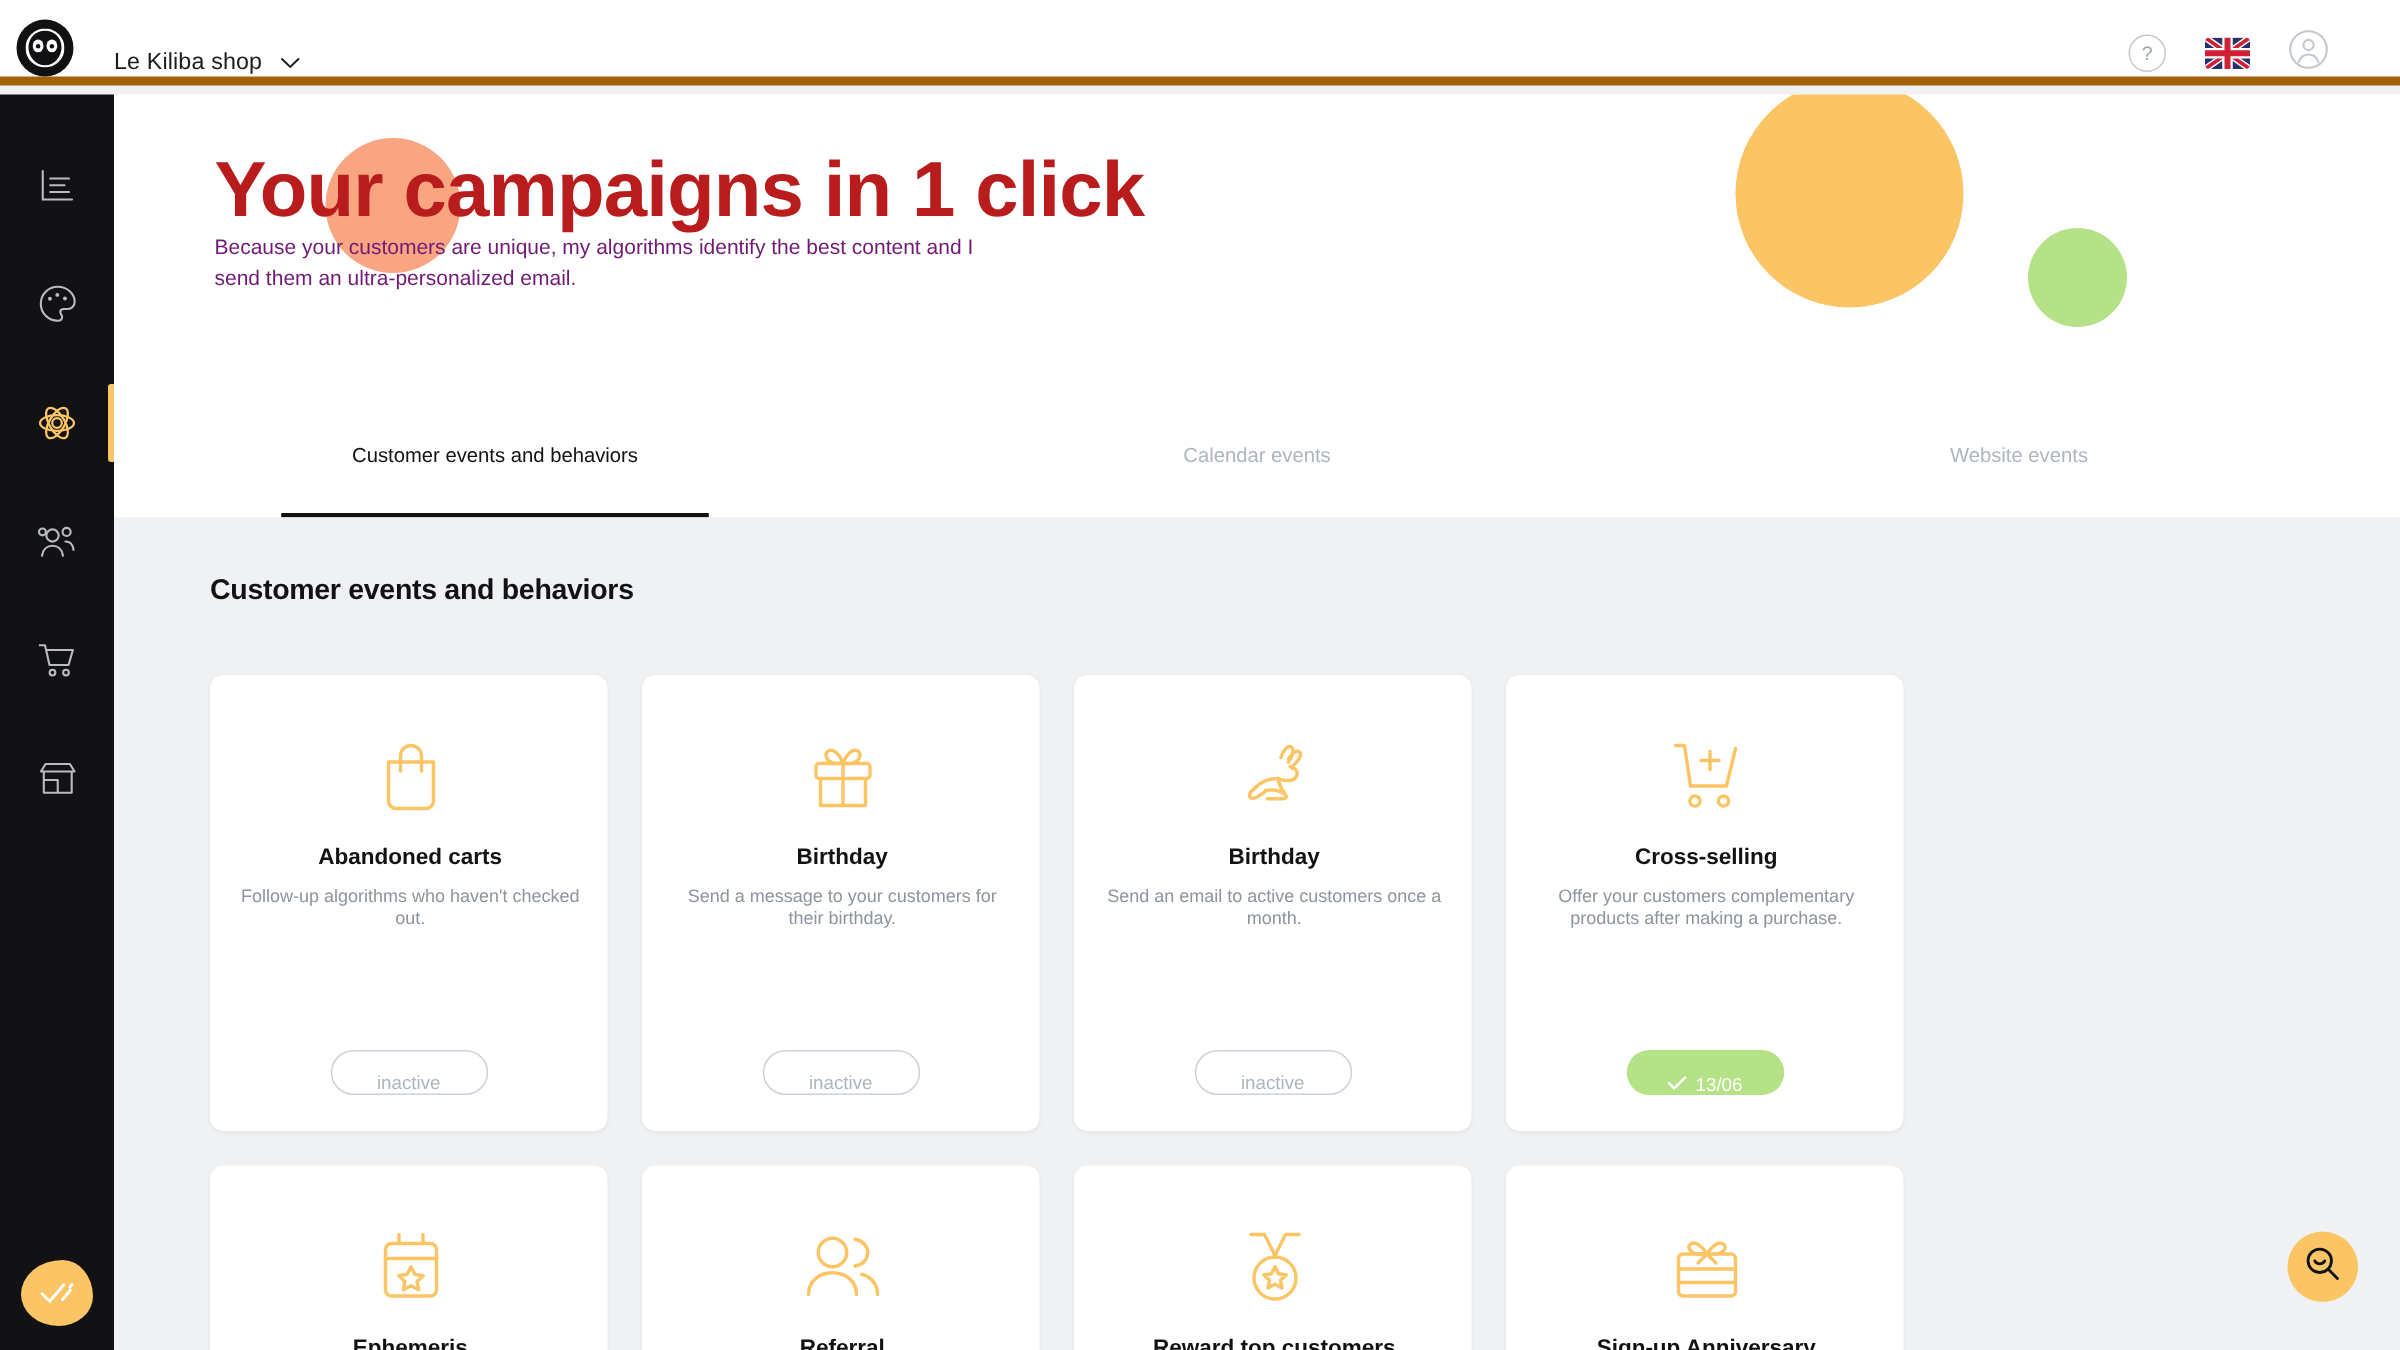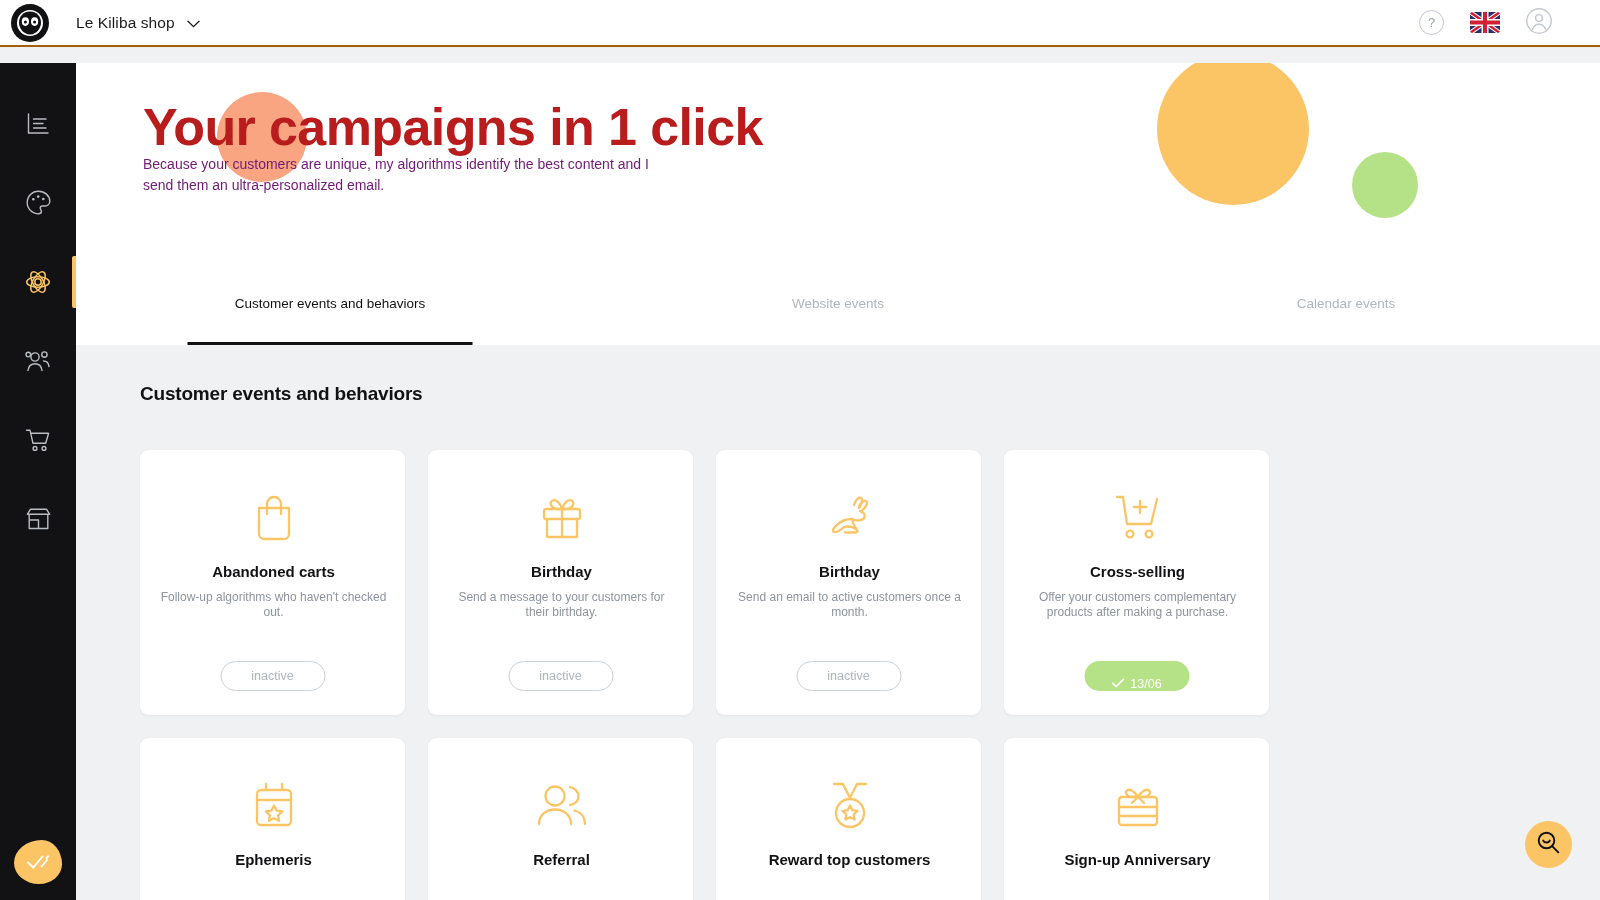--- a/index.html
+++ b/index.html
@@ -6,24 +6,24 @@
   html, body {
     width: 1600px; height: 900px;
     overflow: hidden;
     font-family: "Liberation Sans", sans-serif;
     background: #eff1f3;
   }
 
   
   .topbar {
     position: absolute; top: 0; left: 0;
-    width: 1600px; height: 47px;
+    width: 1600px; height: 57px;
     background: #ffffff;
-    display: flex; align-items: center;
-    border-bottom: 2px solid #a16207;
+    display: flex; align-items: flex-end;
+    border-bottom: 6px solid #a16207;
     z-index: 40;
   }
   .brand-logo {
     width: 38px; height: 38px; margin-left: 11px;
     border-radius: 50%;
     background: #111113;
     display: flex; align-items: center; justify-content: center;
     flex-shrink: 0;
   }
   .shop-switch {
@@ -127,21 +127,21 @@
   }
   .grid {
     position: absolute; left: 64px; top: 105px;
     width: 1193px;
     display: grid;
     grid-template-columns: repeat(4, 265px);
     gap: 23px;
   }
   .card {
     background: #ffffff; border-radius: 9px;
-    height: 265px;
+    height: 304px;
     display: flex; flex-direction: column; align-items: center;
     padding: 42px 18px 0 20px;
     cursor: pointer;
     position: relative;
     box-shadow: 0 1px 3px rgba(20,25,35,.05);
   }
   .card-icon { height: 52px; display:flex; align-items:center; justify-content:center; }
   .card-title {
     margin-top: 19px;
     font-size: 15px; font-weight: 600; color: #121214; text-align: center;
@@ -149,21 +149,21 @@
   .card-desc {
     margin-top: 10px;
     font-size: 12px; line-height: 14.5px; color: #8d949d; text-align: center;
   }
   .pill {
     position: absolute; bottom: 24px; left: 50%; transform: translateX(-50%);
     min-width: 105px; height: 30px; border-radius: 15px;
     display: flex; align-items: center; justify-content: center; gap: 6px;
     font-size: 12.5px;
   }
-  .pill.inactive { border: 1px solid #ccd2d9; color: #aeb5bd; background: transparent; }
+  .pill.inactive { border: 1px solid #ccd2d9; color: #aeb5bd; background: transparent; align-items: flex-end; }
   .pill.active-date { background: #b5e287; color: #ffffff; padding: 0 18px; align-items: flex-end; }
 
   
   .chat-fab {
     position: absolute; right: 28px; bottom: 32px;
     width: 47px; height: 47px; border-radius: 50%;
     background: #fbc565;
     display: flex; align-items: center; justify-content: center;
     cursor: pointer; z-index: 60;
   }
@@ -303,24 +303,24 @@
 
   <div class="hero-title">Your campaigns in 1 click</div>
   <div class="hero-sub">Because your customers are unique, my algorithms identify the best content and I send them an ultra-personalized email.</div>
 
   <div class="tabs">
     <div class="tab active">
       <span>Customer events and behaviors</span>
       <span class="tab-underline"></span>
     </div>
     <div class="tab">
+      <span>Calendar events</span>
+    </div>
+    <div class="tab">
       <span>Website events</span>
-    </div>
-    <div class="tab">
-      <span>Calendar events</span>
     </div>
   </div>
 </div>
 
 <div class="content">
   <div class="section-title">Customer events and behaviors</div>
 
   <div class="grid">
 
     <div class="card">

